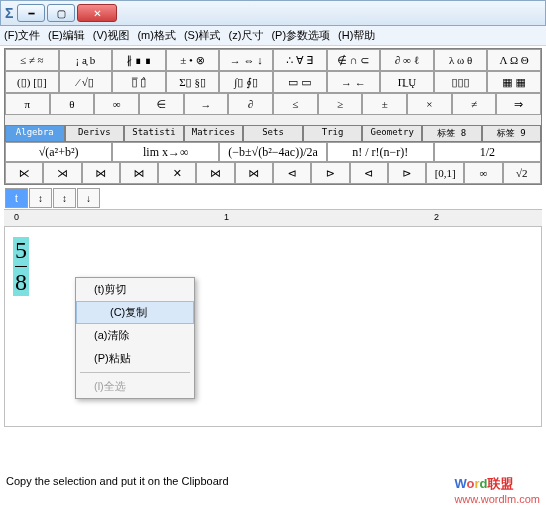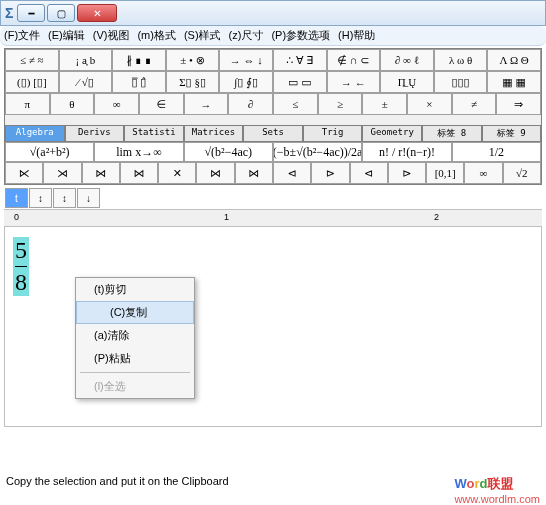--- a/index.html
+++ b/index.html
@@ -3,21 +3,21 @@
 <meta charset="utf-8">
 <style>
 * { box-sizing: border-box; margin: 0; padding: 0; }
 body { font-family: "Microsoft YaHei", SimSun, sans-serif; font-size: 11px; background: #fff; width: 546px; height: 505px; overflow: hidden; position: relative; }
 .titlebar { background: linear-gradient(#f0f6fc, #d8e6f5); border: 1px solid #8aa8c8; height: 26px; display: flex; align-items: center; padding: 0 4px; }
 .titlebar .sigma { color: #3a6ea5; font-weight: bold; margin-right: 4px; font-size: 14px; }
 .titlebar .title { flex: 1; color: #000; }
 .winbtns { display: flex; gap: 2px; }
 .winbtn { width: 28px; height: 18px; border: 1px solid #6b8fb3; border-radius: 3px; display: flex; align-items: center; justify-content: center; font-size: 10px; background: linear-gradient(#f7fbff,#cfe3f5); cursor: pointer; }
 .winbtn.close { background: linear-gradient(#f58a8a,#d04040); color: #fff; border-color: #a03030; width: 40px; }
-.menubar { background: #eef4fb; border-bottom: 1px solid #c8d8ea; padding: 2px 4px; display: flex; gap: 8px; border-radius: 7px; }
+.menubar { background: #eef4fb; border-bottom: 1px solid #c8d8ea; padding: 2px 4px; display: flex; gap: 8px; }
 .menubar span { cursor: pointer; }
 .toolpanel { border: 1px solid #808080; margin: 2px 4px; background: #f0f0f0; }
 .tbrow { display: flex; }
 .tbbtn { border: 1px solid #a0a0a0; background: #f8f8f8; height: 22px; flex: 1; display: flex; align-items: center; justify-content: center; font-size: 11px; font-family: "Cambria Math", serif; cursor: pointer; overflow: hidden; white-space: nowrap; }
 .tabrow { display: flex; }
 .tab { border: 1px solid #808080; background: #e8e8e8; padding: 1px 6px; font-size: 9px; font-family: monospace; flex: 1; text-align: center; cursor: pointer; overflow: hidden; white-space: nowrap; margin-top: 10px; }
 .tab.active { background: #5aa0e8; color: #fff; }
 .tplrow { display: flex; }
 .tplbtn { border: 1px solid #a0a0a0; background: #fff; height: 20px; flex: 1; display: flex; align-items: center; justify-content: center; font-family: "Cambria Math", serif; font-size: 12px; cursor: pointer; overflow: hidden; }
 .iconrow { display: flex; padding: 1px; }
@@ -107,21 +107,20 @@
       <div class="tab">Matrices</div>
       <div class="tab">Sets</div>
       <div class="tab">Trig</div>
       <div class="tab">Geometry</div>
       <div class="tab">标签 8</div>
       <div class="tab">标签 9</div>
     </div>
   <div class="tplrow" id="templates">
       <div class="tplbtn">√(a²+b²)</div>
       <div class="tplbtn">lim x→∞</div>
-      <div class="tplbtn">√(b²−4ac)</div>
       <div class="tplbtn">(−b±√(b²−4ac))/2a</div>
       <div class="tplbtn">n! / r!(n−r)!</div>
       <div class="tplbtn">1/2</div>
     </div>
   <div class="tbrow" id="row4">
       <div class="tbbtn">⋉</div>
       <div class="tbbtn">⋊</div>
       <div class="tbbtn">⋈</div>
       <div class="tbbtn">⋈</div>
       <div class="tbbtn">✕</div>

